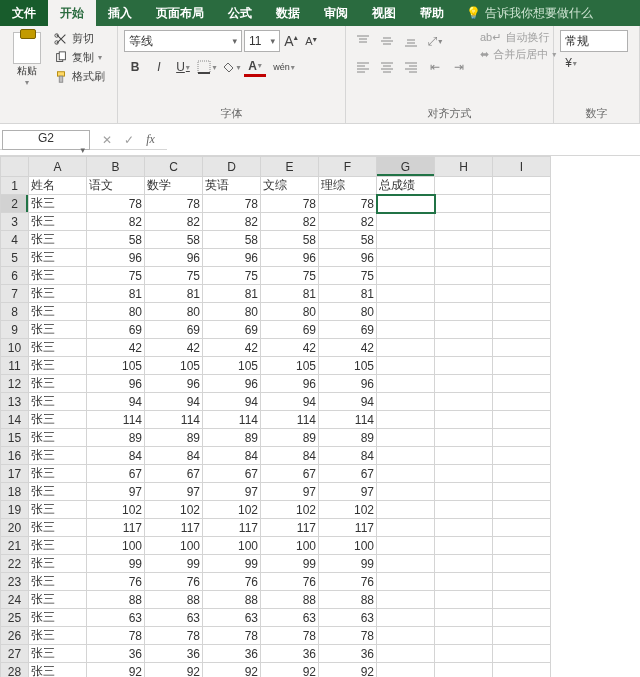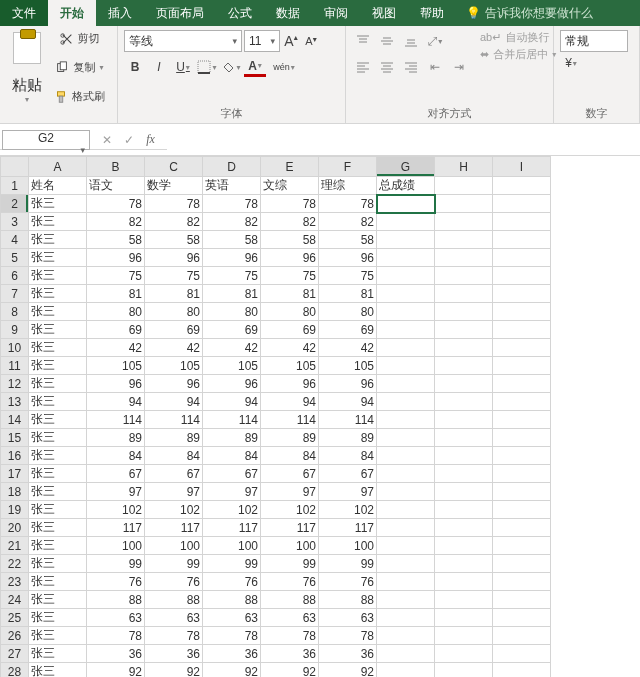--- a/index.html
+++ b/index.html
@@ -1,37 +1,37 @@
 <!DOCTYPE html>
 <html><head>
 <meta charset="utf-8">
 <style>
   * { box-sizing: border-box; margin: 0; padding: 0; font-family: "Microsoft YaHei", Arial, sans-serif; }
   body { width: 640px; height: 677px; overflow: hidden; background: #fff; font-size: 12px; color: #333; }
   
   
   .menubar { background: #2a6b3f; height: 26px; display: flex; align-items: stretch; color: #fff; }
-  .menutab { padding: 0 12px; display: flex; align-items: center; font-size: 12px; cursor: pointer; }
+  .menutab { padding: 0 12px; display: flex; align-items: center; font-size: 12px; cursor: pointer; font-weight: bold; }
   .menutab.active { background: #f3f2f1; color: #2a6b3f; font-weight: bold; }
   .menutab.file { background: #185c2c; }
   .tellme { padding: 0 10px; display: flex; align-items: center; color: #cfe5d3; font-size: 12px; gap: 4px; }
   .tellme .bulb { font-size: 12px; }
   
   
   .ribbon { background: #f3f2f1; border-bottom: 1px solid #d6d6d6; height: 98px; display: flex; }
   .group { border-right: 1px solid #d6d6d6; display: flex; flex-direction: column; justify-content: space-between; padding: 4px 6px 2px 6px; position: relative; }
   .group-label { text-align: center; font-size: 11px; color: #666; padding-top: 2px; }
   .group-body { flex: 1; display: flex; align-items: flex-start; gap: 4px; }
   
   
   .paste-btn { display: flex; flex-direction: column; align-items: center; width: 42px; padding: 2px; cursor: pointer; }
   .paste-icon { width: 28px; height: 32px; background: #fff; border: 1px solid #c0c0c0; position: relative; }
   .paste-icon::before { content:""; position:absolute; top:-4px; left:6px; width:14px; height:8px; background:#c29a00; border:1px solid #7a6100; border-radius:2px; }
-  .paste-label { font-size: 15px; margin-top: 12px; }
-  .mini-stack { display: flex; flex-direction: column; gap: 12px; align-items: center; }
+  .paste-label { font-size: 10px; margin-top: 0; }
+  .mini-stack { display: flex; flex-direction: column; gap: 2px; }
   .mini-btn { display: flex; align-items: center; gap: 4px; font-size: 11px; color: #444; padding: 1px 2px; cursor: pointer; white-space: nowrap; }
   .mini-btn svg { width: 14px; height: 14px; }
   
   
   .font-top { display: flex; gap: 2px; align-items: center; margin-bottom: 4px; }
   .combo { background: #fff; border: 1px solid #b0b0b0; height: 22px; display: flex; align-items: center; padding: 0 4px; font-size: 12px; position: relative; }
   .combo.font-name { width: 118px; }
   .combo.font-size { width: 36px; }
   .combo .caret { margin-left: auto; font-size: 9px; color: #666; }
   .step-btn { width: 18px; height: 22px; display:flex; align-items:center; justify-content:center; font-size: 11px; color:#444; cursor:pointer; }

